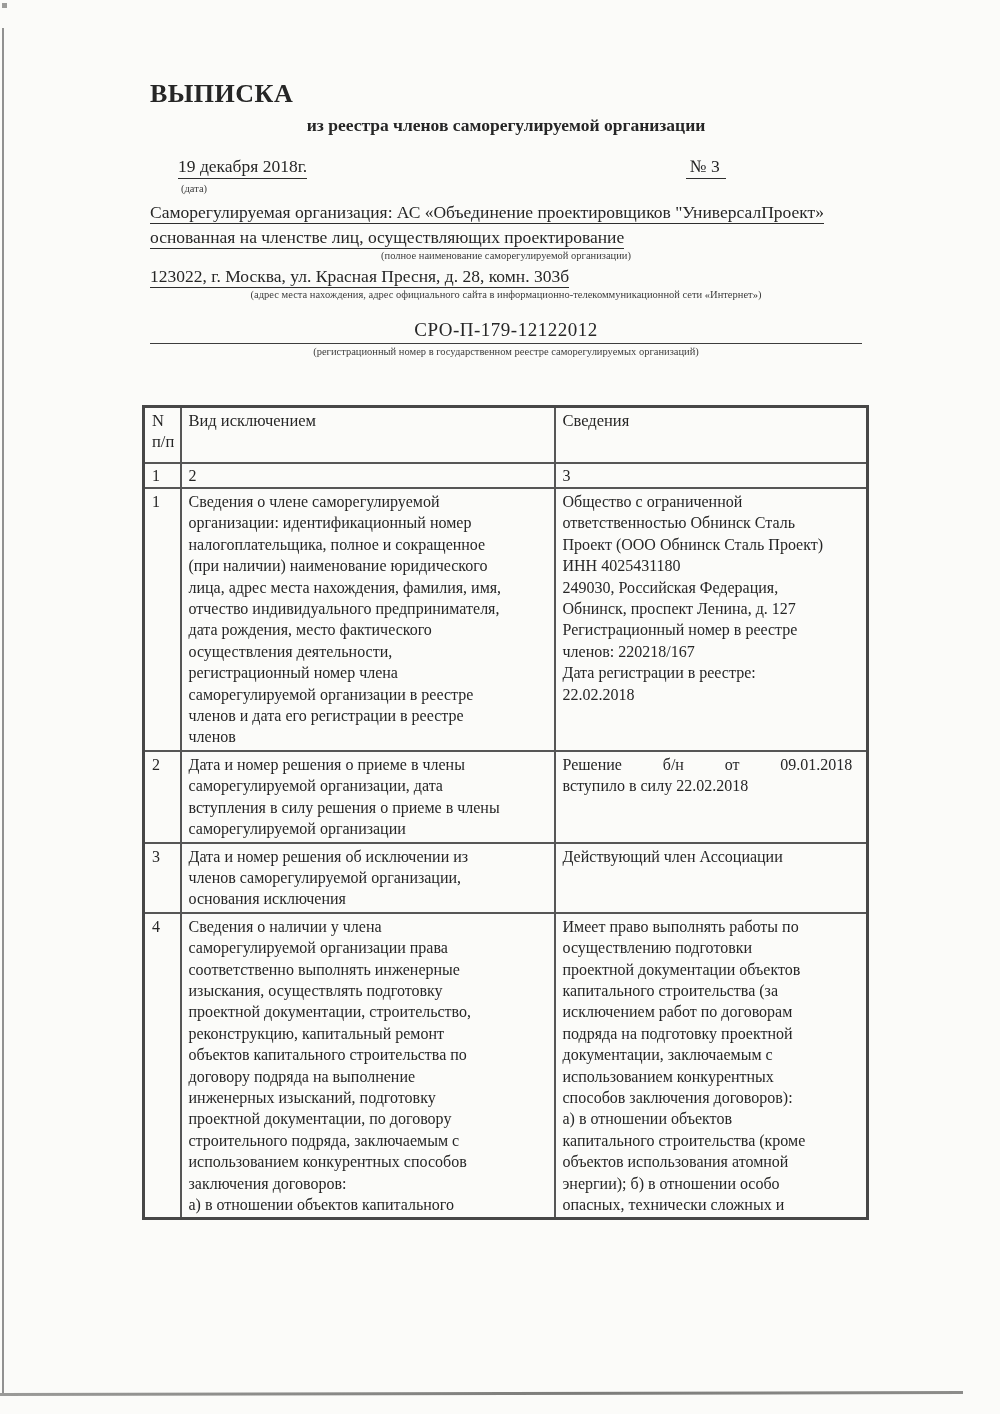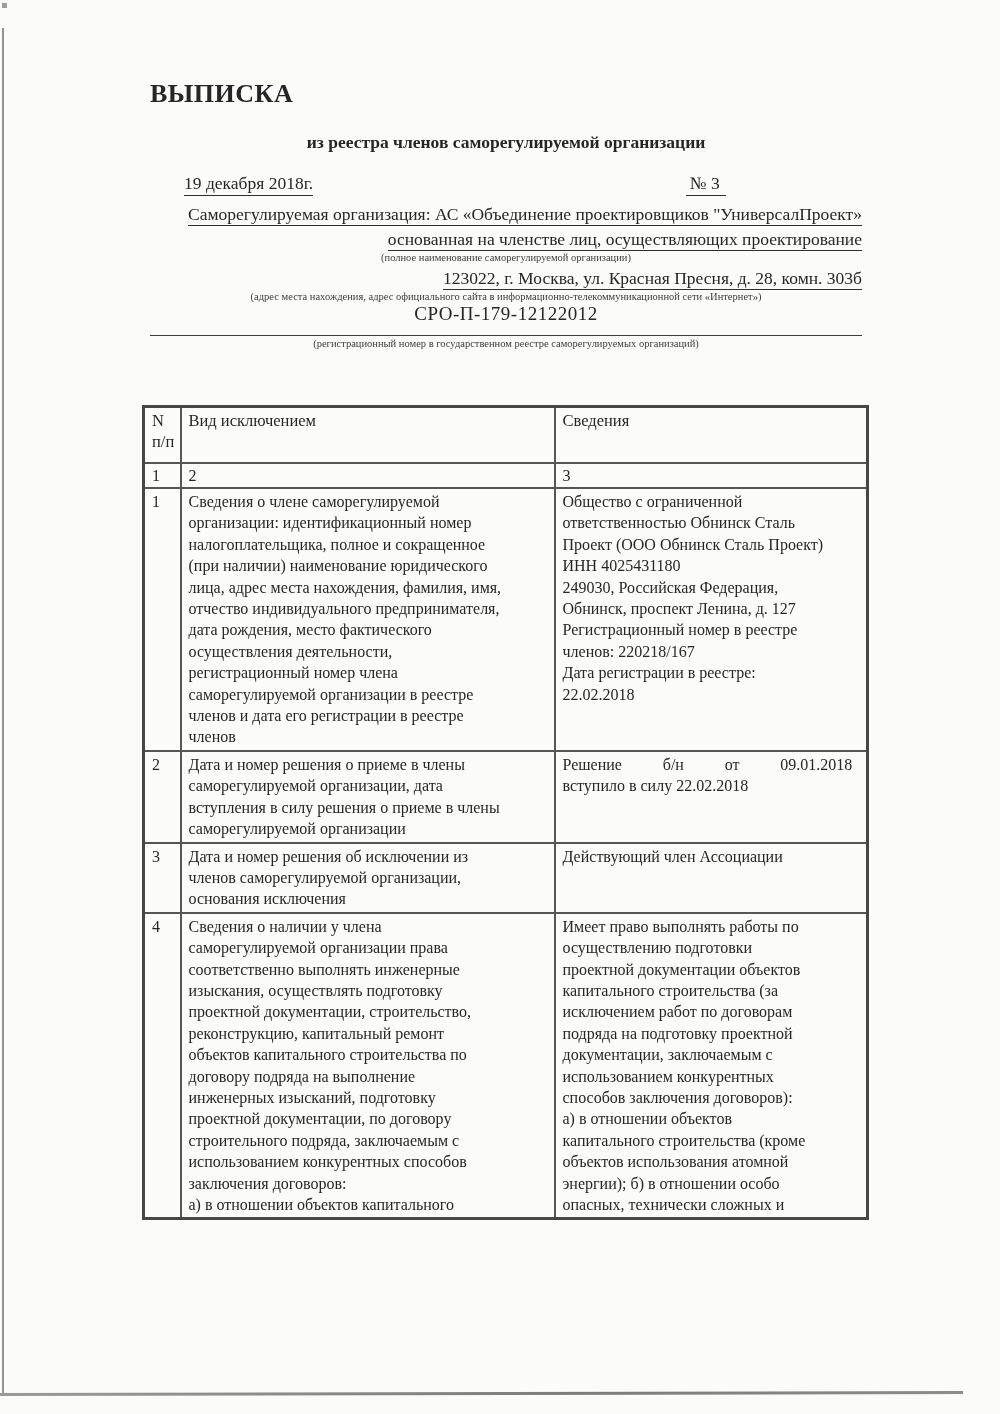--- a/index.html
+++ b/index.html
@@ -17,33 +17,33 @@
   .scan-bottom { position: absolute; left: 0; top: 1393px; width: 963px; height: 3px;
                  background: linear-gradient(90deg, #9a9a98, #7c7c7a 60%, #8c8c8a);
                  transform: rotate(-0.12deg); transform-origin: left center; }
   .scan-dot    { position: absolute; left: 2px; top: 3px; width: 5px; height: 5px;
                  background: #9c9c9a; }
 
   
   .header { position: absolute; left: 150px; top: 80px; width: 712px; }
   .title    { text-align: left; font-size: 26px; font-weight: bold; letter-spacing: .5px;
               margin: 0; line-height: 28px; }
-  .subtitle { text-align: center; font-size: 17.5px; font-weight: bold; margin-top: 24px;
+  .subtitle { text-align: center; font-size: 17.5px; font-weight: bold; margin-top: 7px;
               line-height: 20px; }
   .u { border-bottom: 1.4px solid #2e2e2e; padding-bottom: 1px; }
   .date-row  { position: relative; margin-top: 21px; height: 24px; font-size: 17.5px; }
-  .date      { position: absolute; left: 34px; top: 0; }
+  .date      { position: absolute; left: 28px; top: 0; }
   .doc-number{ position: absolute; left: 536px; top: 0; padding: 0 6px 1px 4px; }
   .small { font-size: 10.5px; color: #3c3c3c; line-height: 12px; }
   .date-label { margin-left: 31px; margin-top: 3px; }
-  .hline  { text-align: right; font-size: 17.5px; line-height: 22px; margin-top: 3px; }
+  .hline  { text-align: left; font-size: 17.5px; line-height: 22px; margin-top: 3px; }
   .hline.first { margin-top: 6px; }
   .center-label { text-align: center; margin-top: 2px; }
-  .reg-line { margin-top: 0; border-bottom: 1.6px solid #3d3d3d; text-align: center;
-              font-size: 19px; letter-spacing: .5px; padding-bottom: 10px; }
+  .reg-line { margin-top: 18px; border-bottom: 1.6px solid #3d3d3d; text-align: center;
+              font-size: 19px; letter-spacing: .5px; padding-bottom: 2px; }
 
   
   table.registry {
     position: absolute; left: 142px; top: 405px; width: 724px;
     border-collapse: collapse; table-layout: fixed;
     font-size: 16px; line-height: 21.4px;
     border: 3px solid #474747;
   }
   table.registry td {
     border: 2px solid #565656; vertical-align: top;
@@ -69,20 +69,21 @@
   <div class="scan-bottom"></div>
 
   <div class="header">
     <h1 class="title">ВЫПИСКА</h1>
     <div class="subtitle">из реестра членов саморегулируемой организации</div>
 
     <div class="date-row">
       <span class="date u">19 декабря 2018г.</span>
       <span class="doc-number u">№ 3</span>
     </div>
+    <div class="small date-label">(дата)</div>
 
     <div class="hline first">
       <span class="u">Саморегулируемая организация: АС «Объединение проектировщиков "УниверсалПроект»</span>
     </div>
     <div class="hline">
       <span class="u">основанная на членстве лиц, осуществляющих проектирование</span>
     </div>
 
     <div class="small center-label">(полное наименование саморегулируемой организации)</div>
 

